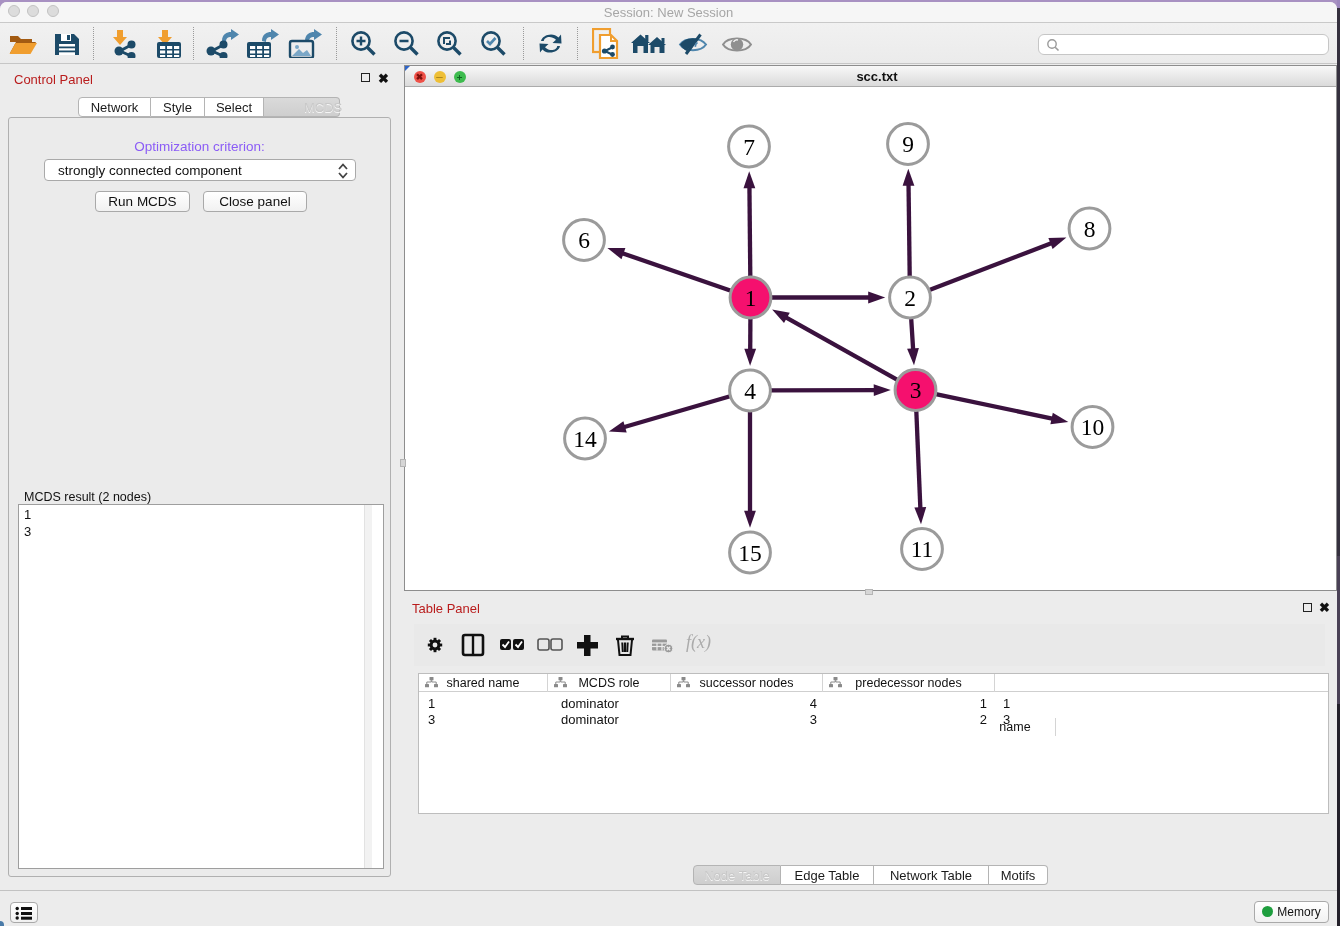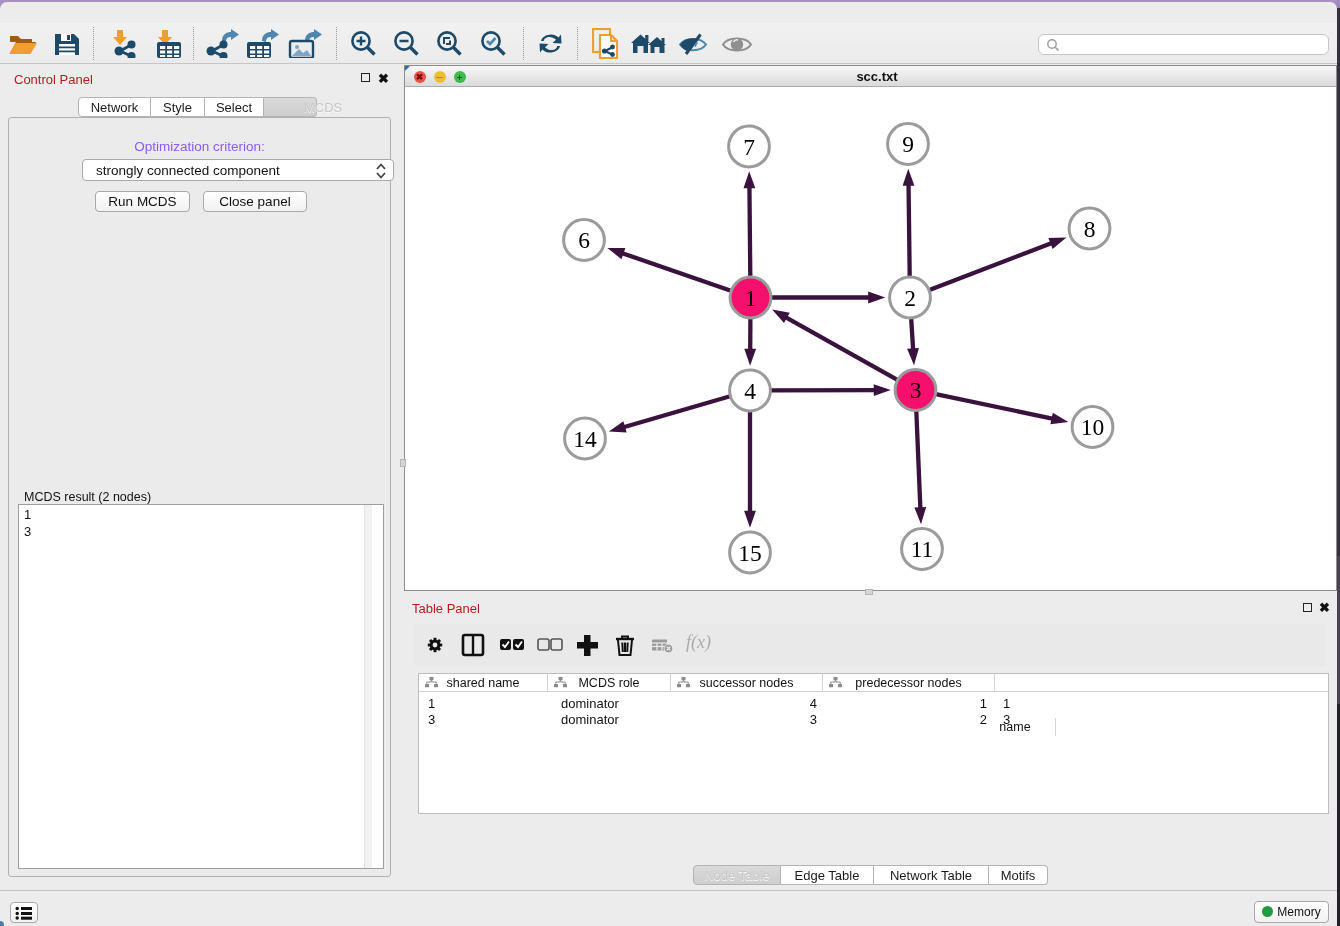--- a/index.html
+++ b/index.html
@@ -50,20 +50,26 @@
 .btabs { position:absolute; display:flex; top:268px; }
 
 #statusbar { left:0; top:888px; width:100%; height:36px; background:#ececec; border-top:1px solid #c2c2c2; }
 #rightstrip { left:1337px; top:0; width:3px; height:926px;
   background:linear-gradient(#9d88bd 0 8px, #35303e 8px 60%, #4a4156 60% 76%, #232029 76%); }
 </style></head><body>
 
 <div id="rightstrip" class="abs"></div>
 <div id="win">
 
+  <div id="titlebar" class="abs">
+    <div class="tl" style="left:8px;"></div>
+    <div class="tl" style="left:27px;"></div>
+    <div class="tl" style="left:47px;"></div>
+    <div id="wtitle" class="abs">Session: New Session</div>
+  </div>
 
   <div id="toolbar" class="abs">
     <svg class="abs" style="left:8px;top:8px;" width="29" height="25" viewBox="0 0 29 25">
         <path d="M2 5 L10 5 L13 8 L24 8 L24 11 L2 11 Z" fill="#a35b12"></path>
 <path d="M2 5 L2 22 L22 22 L28 11 L8 11 L2 22 Z" fill="#a35b12"></path>
 <path d="M7.5 12 L29 12 L22.5 23 L1.5 23 Z" fill="#f09e2f"></path>
       </svg>
 <svg class="abs" style="left:54px;top:8px;" width="26" height="25" viewBox="0 0 26 25">
         <path d="M1 3 L20 3 L25 8 L25 24 L1 24 Z" fill="#1c4a68"></path>
 <rect x="7" y="3" width="10" height="7" fill="#fff"></rect>
@@ -202,25 +208,25 @@
   </div>
 
   <div id="cpanel" class="abs">
     <div class="paneltitle abs" style="left:14px; top:8px;">Control Panel</div>
     <div class="float-ic" style="left:361px; top:9px;"></div>
     <div class="close-ic" style="left:378px; top:9px;">✖</div>
     <div class="tabs" style="left:78px; top:33px;">
       <div class="tab first" style="width:73px;">Network</div>
       <div class="tab" style="width:54px;">Style</div>
       <div class="tab" style="width:59px;">Select</div>
-      <div class="tab last sel" style="width:53px;padding-left:40px;">MCDS</div>
+      <div class="tab last sel" style="width:76px;padding-left:40px;">MCDS</div>
     </div>
     <div id="cp-content">
       <div class="abs" style="left:0; top:21px; width:100%; text-align:center; font-size:13.5px; color:#8b5cf6;">Optimization criterion:</div>
-      <div class="abs" style="left:35px; top:41px; width:312px; height:22px; background:#fff; border:1px solid #a9a9a9; border-radius:4px;margin-left:38px;">
+      <div class="abs" style="left:35px; top:41px; width:312px; height:22px; background:#fff; border:1px solid #a9a9a9; border-radius:4px;">
         <span style="position:absolute; left:13px; top:3px; font-size:13.5px; color:#111;">strongly connected component</span>
         <svg width="12" height="16" style="position:absolute; right:6px; top:3px;">
           <path d="M2 6 L6 1.5 L10 6" fill="none" stroke="#444" stroke-width="1.8"></path>
           <path d="M2 10 L6 14.5 L10 10" fill="none" stroke="#444" stroke-width="1.8"></path>
           </svg>
       </div>
       <div class="btn" style="left:86px; top:73px; width:95px; height:21px; line-height:20px;">Run MCDS</div>
       <div class="btn" style="left:194px; top:73px; width:104px; height:21px; line-height:20px;">Close panel</div>
       <div id="mcdslegend">MCDS result (2 nodes)</div>
       <div id="mcdsbox">

